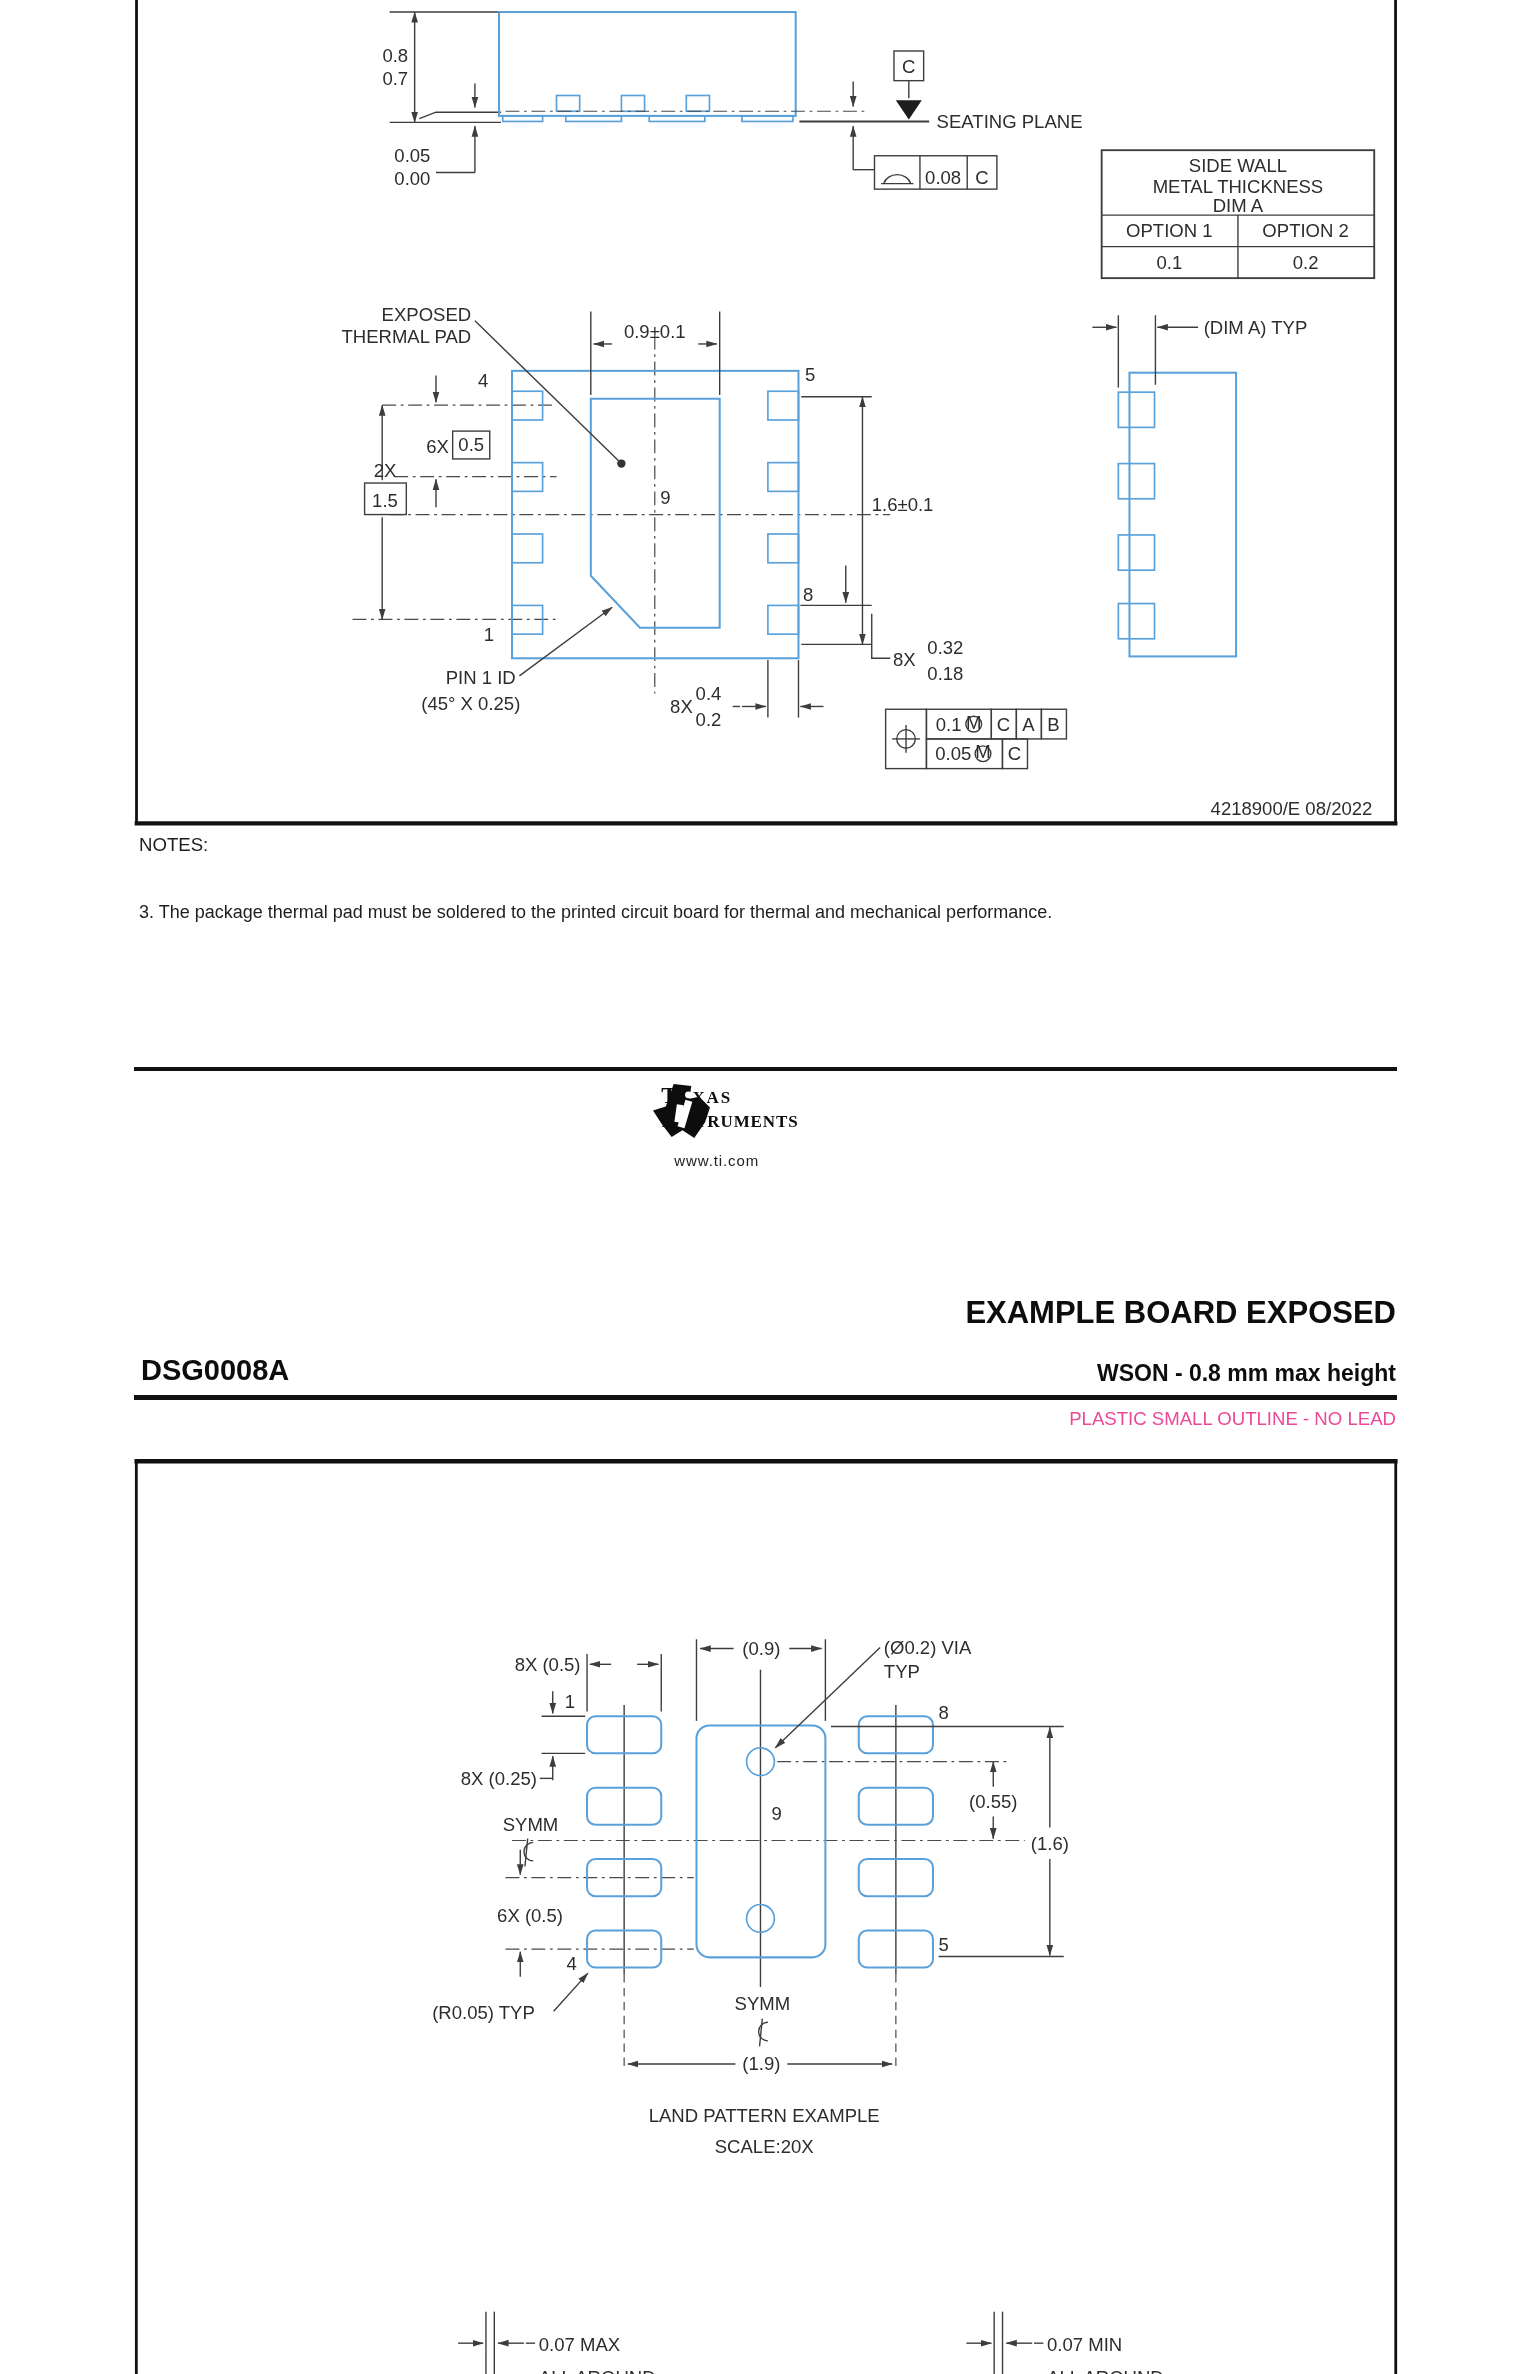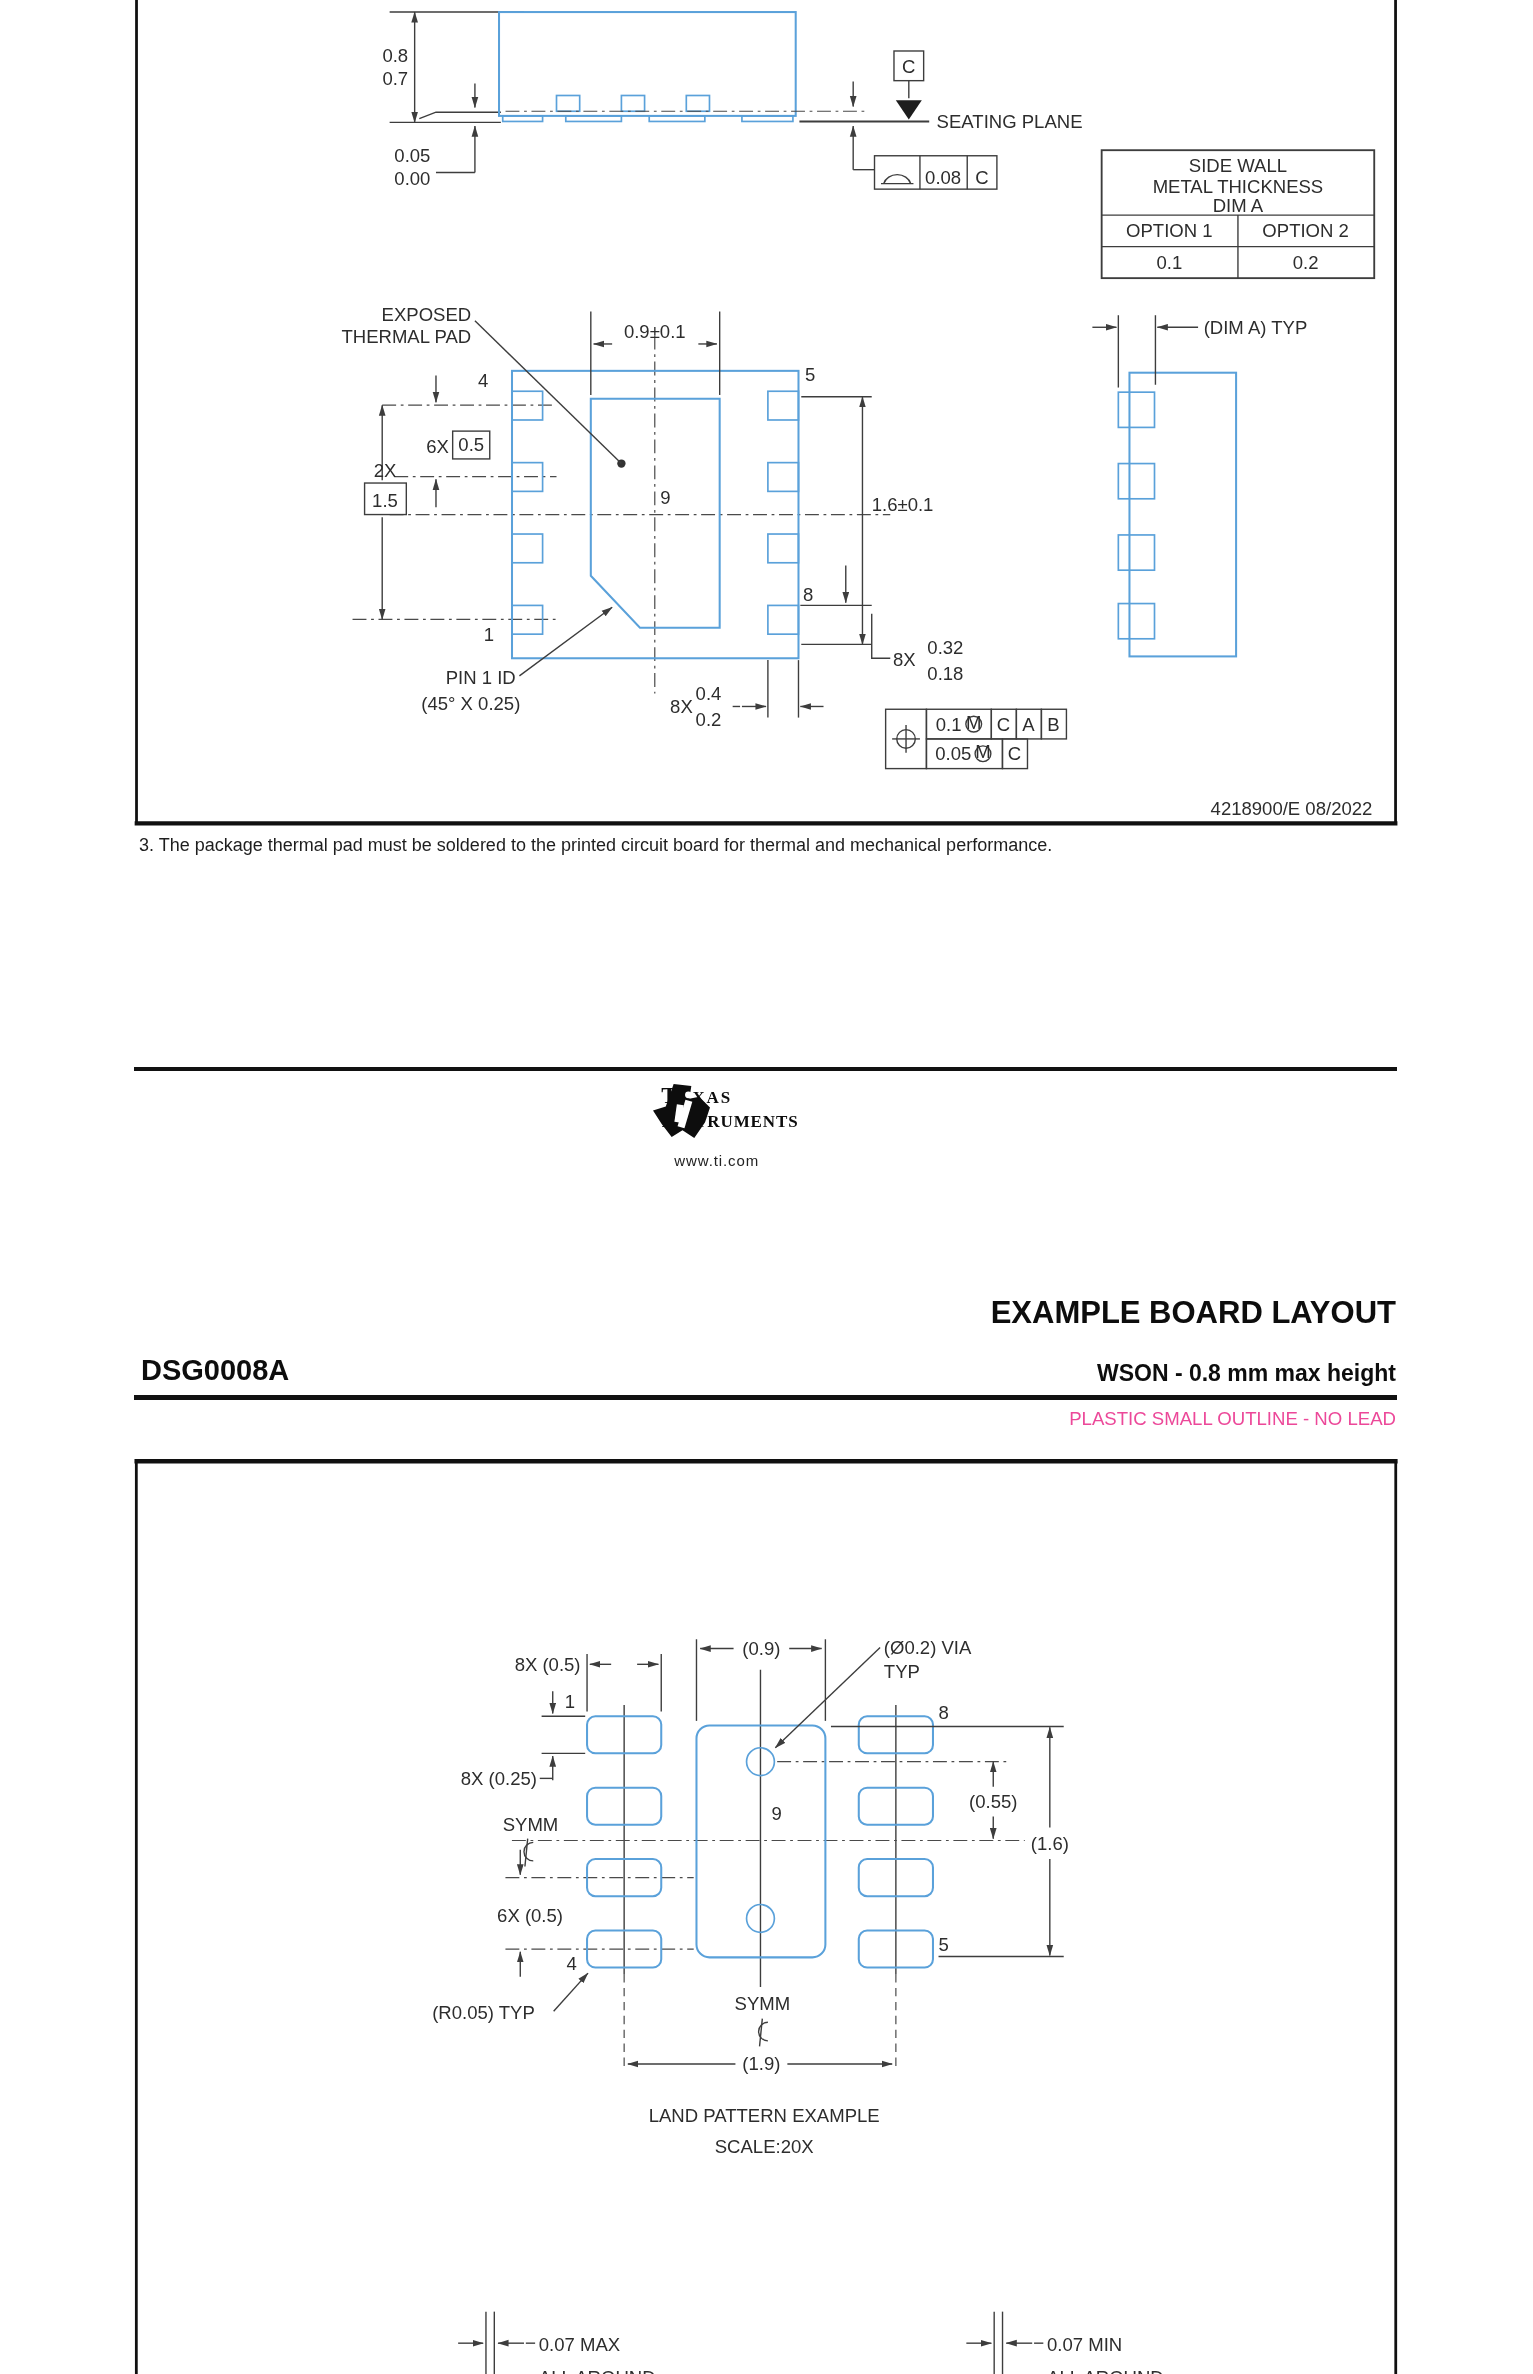--- a/index.html
+++ b/index.html
@@ -214,40 +214,41 @@
       <line class="ln" x1="1246" y1="340" x2="1246" y2="415"></line>
       <line class="ln" x1="1178" y1="353" x2="1204" y2="353" marker-end="url(#m1)"></line>
       <line class="ln" x1="1292" y1="353" x2="1248" y2="353" marker-end="url(#m1)"></line>
       <text x="1298" y="360">(DIM A) TYP</text>
     </g>
 
     <text text-anchor="end" x="1480" y="879" font-size="19">4218900/E   08/2022</text>
   </svg>
 
   <div class="notes">
+    <div class="nt">NOTES:</div>
     <div>3. The package thermal pad must be soldered to the printed circuit board for thermal and mechanical performance.</div>
   </div>
 
   <div class="rule" style="top:1067px;height:3.7px"></div>
 
   <div class="logo">
     <svg width="59" height="56" viewBox="0 0 60 57">
       <path fill="#0d0d0d" d="M22,1 L40,3 L38,16 L48,14 L59,25 L54,40 L43,56 L31,48 L20,55 L10,42 L1,28 L14,24 Z"></path>
       <circle cx="37" cy="12" r="3.4" fill="#fff"></circle>
       <polygon points="34,17 41,19 33,46 26,44" fill="#fff"></polygon>
       <rect x="24" y="22" width="7" height="18" fill="#fff" transform="rotate(8 27 31)"></rect>
     </svg>
     <div class="logo-txt">
       <div class="l1">Texas</div>
       <div class="l2">Instruments</div>
       <div class="logo-url">www.ti.com</div>
     </div>
   </div>
 
-  <div class="hdr-title">EXAMPLE BOARD LAYOUT</div>
+  <div class="hdr-title">EXAMPLE BOARD EXPOSED</div>
   <div class="hdr-part">DSG0008A</div>
   <div class="hdr-sub">WSON - 0.8 mm max height</div>
   <div class="rule" style="top:1395px;height:4.6px"></div>
   <div class="hdr-fam">PLASTIC SMALL OUTLINE - NO LEAD</div>
 
   <svg style="left:0;top:1447px" width="1533" height="928" viewBox="0 1560 1653 1000">
     <defs>
       <marker id="m2" viewBox="0 0 10 6" refX="9.5" refY="3" markerWidth="12" markerHeight="8" markerUnits="userSpaceOnUse" orient="auto-start-reverse">
         <path d="M0,0 L10,3 L0,6 Z" fill="#3d3d3d"></path>
       </marker>

